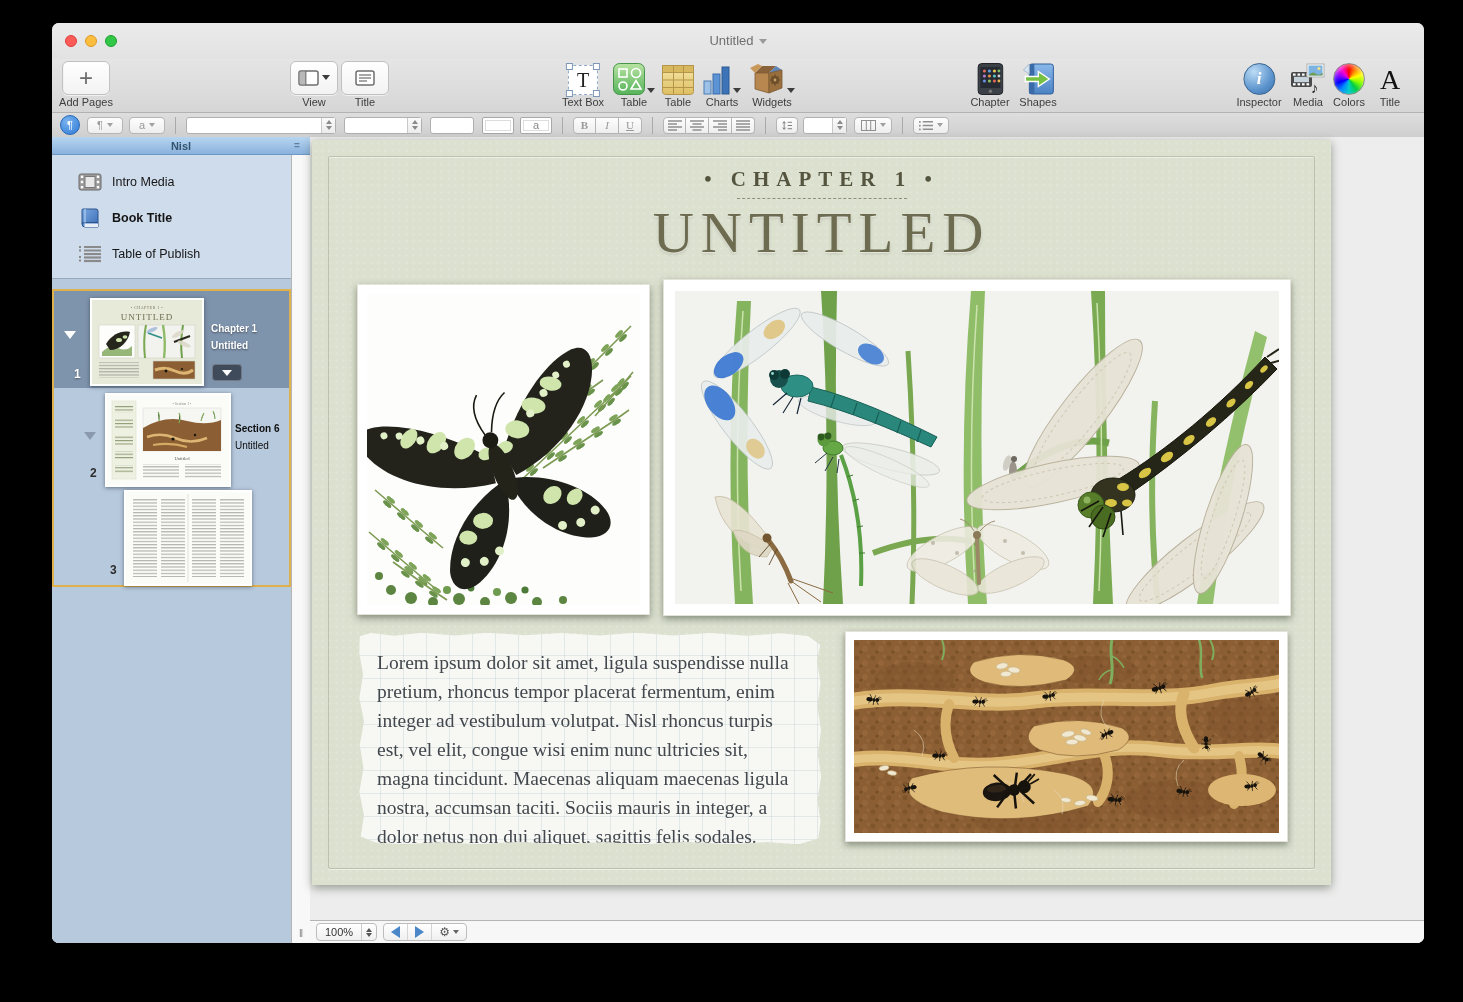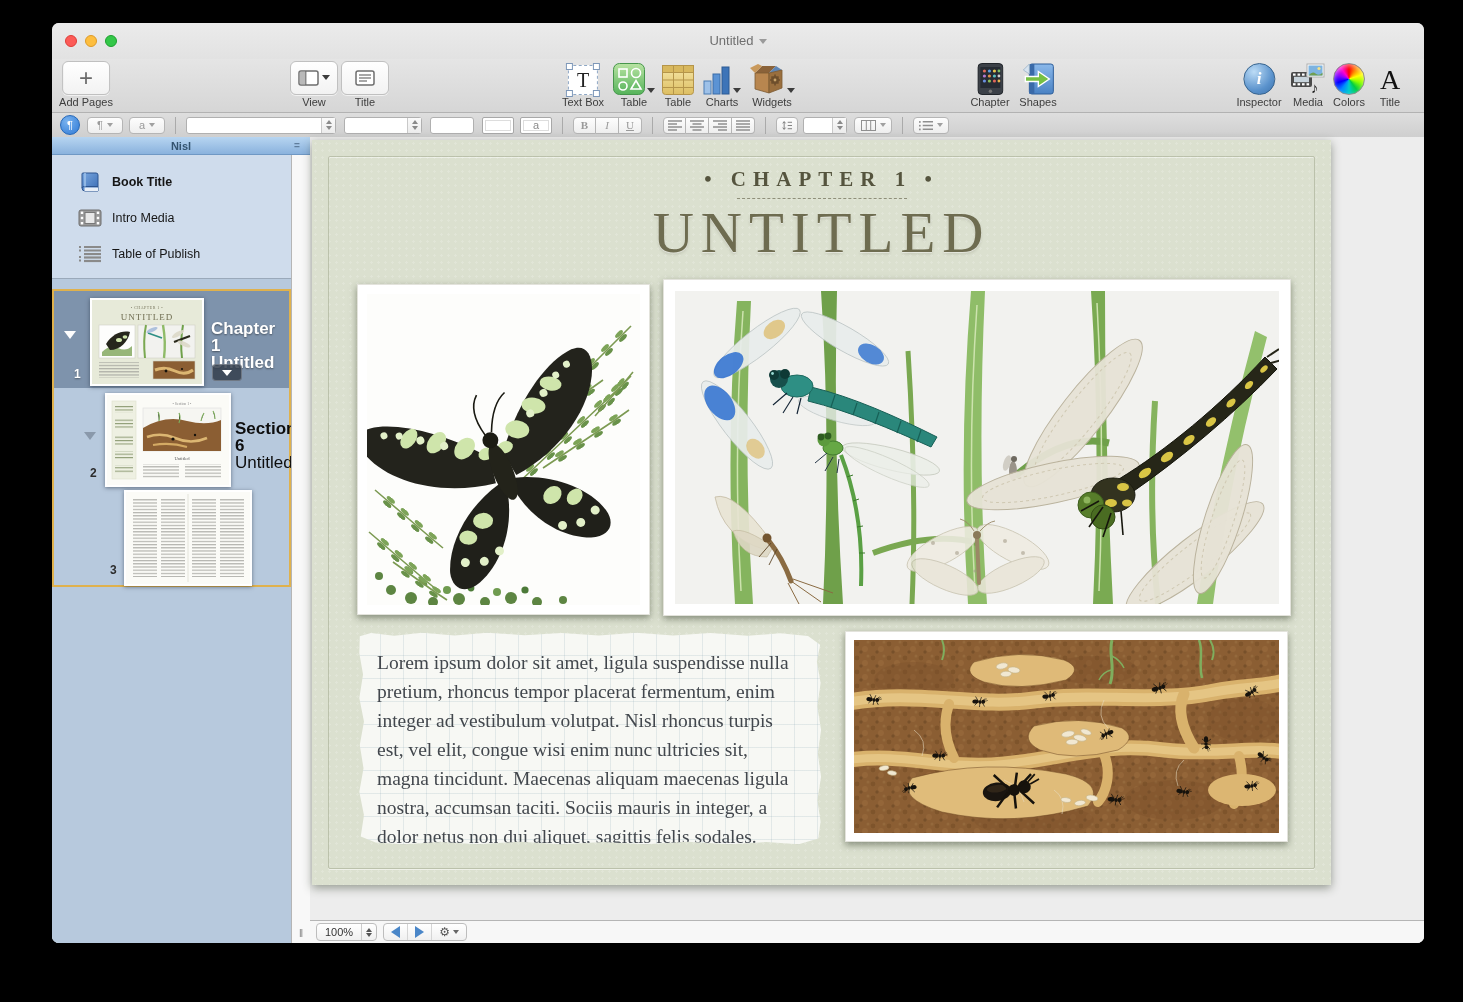--- a/index.html
+++ b/index.html
@@ -83,21 +83,21 @@
   .row.section{height:100px;}
   .row.page3{height:97px;}
   .tri{position:absolute;width:0;height:0;border-left:6px solid transparent;border-right:6px solid transparent;}
   .tri.white{border-top:8px solid #fdfdfd;left:10px;top:40px;}
   .tri.gray{border-top:8px solid #8a99ab;left:30px;top:44px;}
   .thumb{position:absolute;background:#fff;border:2px solid #fff;box-shadow:0 1px 4px rgba(20,30,45,.5);}
   .thumb svg{display:block;}
   .pg-num{position:absolute;font-size:12px;font-weight:bold;}
   .pg-num.w{color:#fff;text-shadow:0 1px 2px rgba(0,0,0,.4);}
   .pg-num.d{color:#2c2c2c;}
-  .row-labels{position:absolute;font-size:17px;line-height:17px;}
+  .row-labels{position:absolute;font-size:10px;line-height:17px;}
   .row.chapter .row-labels{left:157px;top:29px;color:#fff;font-weight:bold;text-shadow:0 1px 2px rgba(0,0,0,.45);}
   .row.section .row-labels{left:181px;top:32px;color:#0e0e0e;}
   .row.section .row-labels .t1{font-weight:bold;}
   .chapter-dd{position:absolute;left:158px;top:73px;width:30px;height:17px;border-radius:4px;
     background:rgba(52,62,76,.85);box-shadow:inset 0 0 0 1px rgba(255,255,255,.25);display:flex;align-items:center;justify-content:center;}
   .chapter-dd i{width:0;height:0;border-left:5px solid transparent;border-right:5px solid transparent;border-top:6px solid #fff;}
   
   .canvas{flex:1;background:#ededed;position:relative;min-width:0;}
   .page{position:absolute;left:2px;top:3px;width:1019px;height:745px;background:#dbe0cf;
     background-image:radial-gradient(rgba(255,255,255,.16) 1px,transparent 1.3px);background-size:7px 7px;
@@ -512,47 +512,47 @@
 
   <div class="main">
     <div class="left-panel">
       <div class="book-header">
         <span>Nisl</span>
         <span class="eq">=</span>
       </div>
       <div class="panel-body">
         <div class="sidebar">
           <div class="sb-items">
+            <div class="sb-item">
+              <svg width="24" height="20" viewBox="0 0 24 20">
+                <rect x="1" y="2" width="22" height="16" rx="2" fill="#9a9a9a" stroke="#6e6e6e"></rect>
+                <rect x="2.8" y="3.6" width="2.4" height="2.4" fill="#fff"></rect>
+                  <rect x="2.8" y="8.8" width="2.4" height="2.4" fill="#fff"></rect>
+                  <rect x="2.8" y="14" width="2.4" height="2.4" fill="#fff"></rect>
+                <rect x="18.8" y="3.6" width="2.4" height="2.4" fill="#fff"></rect>
+                  <rect x="18.8" y="8.8" width="2.4" height="2.4" fill="#fff"></rect>
+                  <rect x="18.8" y="14" width="2.4" height="2.4" fill="#fff"></rect>
+                <rect x="7" y="4.5" width="10" height="11" fill="#e8e8e8" stroke="#787878"></rect>
+              </svg>
+              <span>Intro Media</span>
+            </div>
             <div class="sb-item bold">
               <svg width="24" height="24" viewBox="0 0 24 24">
                 <defs>
                     <linearGradient id="bkg" x1="0" y1="0" x2="1" y2="1">
                       <stop offset="0" stop-color="#7aa8e0"></stop>
                       <stop offset="1" stop-color="#3a6cb4"></stop>
                     </linearGradient>
                   </defs>
                 <path d="M5,3 L18,3 Q20,3 20,5 L20,21 L7,21 Q4,21 4,18 L4,4 Q4,3 5,3 Z" fill="url(#bkg)" stroke="#2c5490"></path>
                 <path d="M4,18 Q4,16.5 6.5,16.5 L20,16.5" fill="none" stroke="#2c5490"></path>
                 <rect x="6.5" y="17.5" width="13.5" height="3.5" fill="#e8eef6"></rect>
                 <rect x="6" y="3" width="2" height="13.5" fill="#9cc0ea" opacity=".8"></rect>
               </svg>
               <span>Book Title</span>
-            </div>
-            <div class="sb-item">
-              <svg width="24" height="20" viewBox="0 0 24 20">
-                <rect x="1" y="2" width="22" height="16" rx="2" fill="#9a9a9a" stroke="#6e6e6e"></rect>
-                <rect x="2.8" y="3.6" width="2.4" height="2.4" fill="#fff"></rect>
-                  <rect x="2.8" y="8.8" width="2.4" height="2.4" fill="#fff"></rect>
-                  <rect x="2.8" y="14" width="2.4" height="2.4" fill="#fff"></rect>
-                <rect x="18.8" y="3.6" width="2.4" height="2.4" fill="#fff"></rect>
-                  <rect x="18.8" y="8.8" width="2.4" height="2.4" fill="#fff"></rect>
-                  <rect x="18.8" y="14" width="2.4" height="2.4" fill="#fff"></rect>
-                <rect x="7" y="4.5" width="10" height="11" fill="#e8e8e8" stroke="#787878"></rect>
-              </svg>
-              <span>Intro Media</span>
             </div>
             <div class="sb-item">
               <svg width="24" height="18" viewBox="0 0 24 18">
                 <g fill="#8a8a8a">
                     <rect x="1" y="1" width="2" height="2"></rect>
                     <rect x="1" y="4.5" width="2" height="2"></rect>
                     <rect x="1" y="11" width="2" height="2"></rect>
                     <rect x="1" y="14.5" width="2" height="2"></rect>
                   </g>
                 <g stroke="#8a8a8a" stroke-width="2.2">

